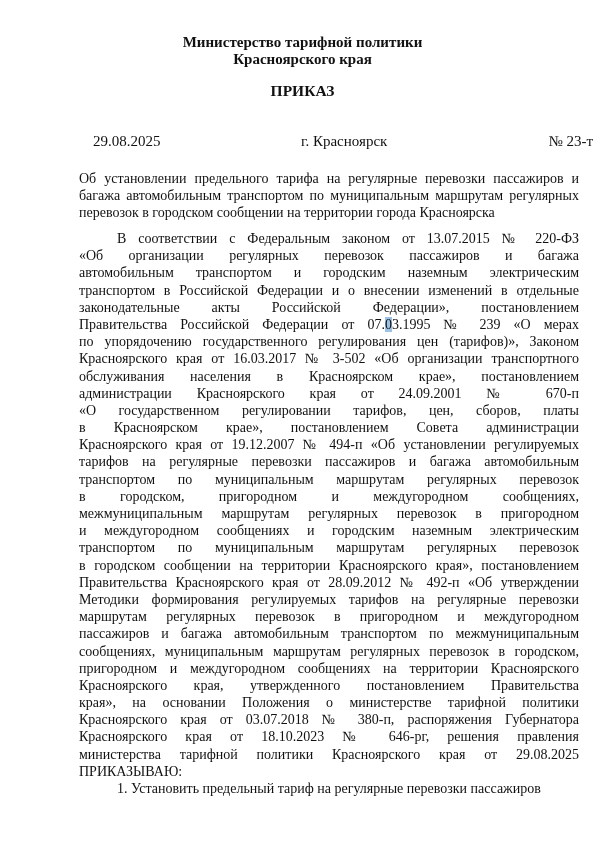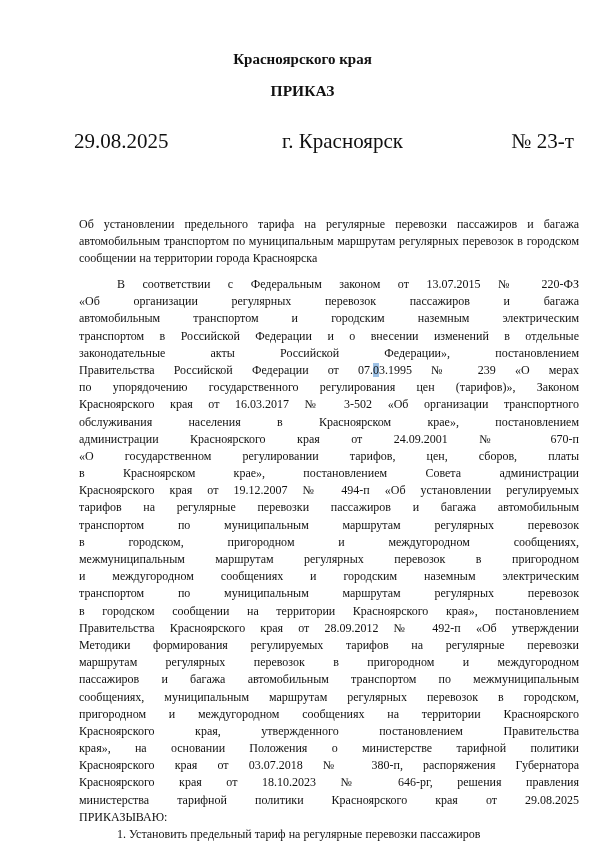--- a/index.html
+++ b/index.html
@@ -5,38 +5,39 @@
   html, body { margin: 0; padding: 0; background: #ffffff; }
   body { width: 605px; height: 845px; overflow: hidden; position: relative;
          font-family: "Liberation Serif", "DejaVu Serif", serif; color: #111; }
   .page { position: absolute; left: 0; top: 0; width: 605px; height: 845px; background: #fff; }
   .hdr { position: absolute; left: 0; width: 605px; text-align: center; font-weight: bold;
          font-size: 15px; line-height: 17px; }
   .hdr1 { top: 34px; }
   .hdr2 { top: 51px; }
   .title { position: absolute; top: 82px; left: 0; width: 605px; text-align: center;
            font-weight: bold; font-size: 15.5px; line-height: 18px; }
-  .meta-row { position: absolute; top: 132px; left: 74px; width: 500px; height: 18px;
-              font-size: 21px; line-height: 18px; }
+  .meta-row { position: absolute; top: 132px; left: 93px; width: 500px; height: 18px;
+              font-size: 15px; line-height: 18px; }
   .meta-date { position: absolute; left: 0; top: 0; }
   .meta-city { position: absolute; left: 208px; top: 0; }
   .meta-num  { position: absolute; right: 0; top: 0; }
-  .block { position: absolute; left: 79px; width: 500px; font-size: 12px; line-height: 17.2px; margin-top: 46px; }
+  .block { position: absolute; left: 79px; width: 500px; font-size: 14px; line-height: 17.2px; }
   .subject { top: 170px; text-align: justify; text-align-last: left; }
   .body-text { top: 230px; }
   .line { display: block; text-align: justify; text-align-last: justify; white-space: nowrap; height: 17.2px; }
   .line.last { text-align-last: left; }
   .line.indent { padding-left: 38px; }
   .cursor-mark { background: #9ec2e6; }
   .body-text .line { white-space: normal; }
 </style>
 </head>
 <body>
 
 <div class="page">
+  <div class="hdr hdr1">Министерство тарифной политики</div>
   <div class="hdr hdr2">Красноярского края</div>
   <div class="title">ПРИКАЗ</div>
 
   <div class="meta-row">
     <span class="meta-date">29.08.2025</span>
     <span class="meta-city">г. Красноярск</span>
     <span class="meta-num">№ 23-т</span>
   </div>
 
   <div class="block subject">Об установлении предельного тарифа на регулярные перевозки пассажиров и багажа автомобильным транспортом по муниципальным маршрутам регулярных перевозок в городском сообщении на территории города Красноярска</div>

